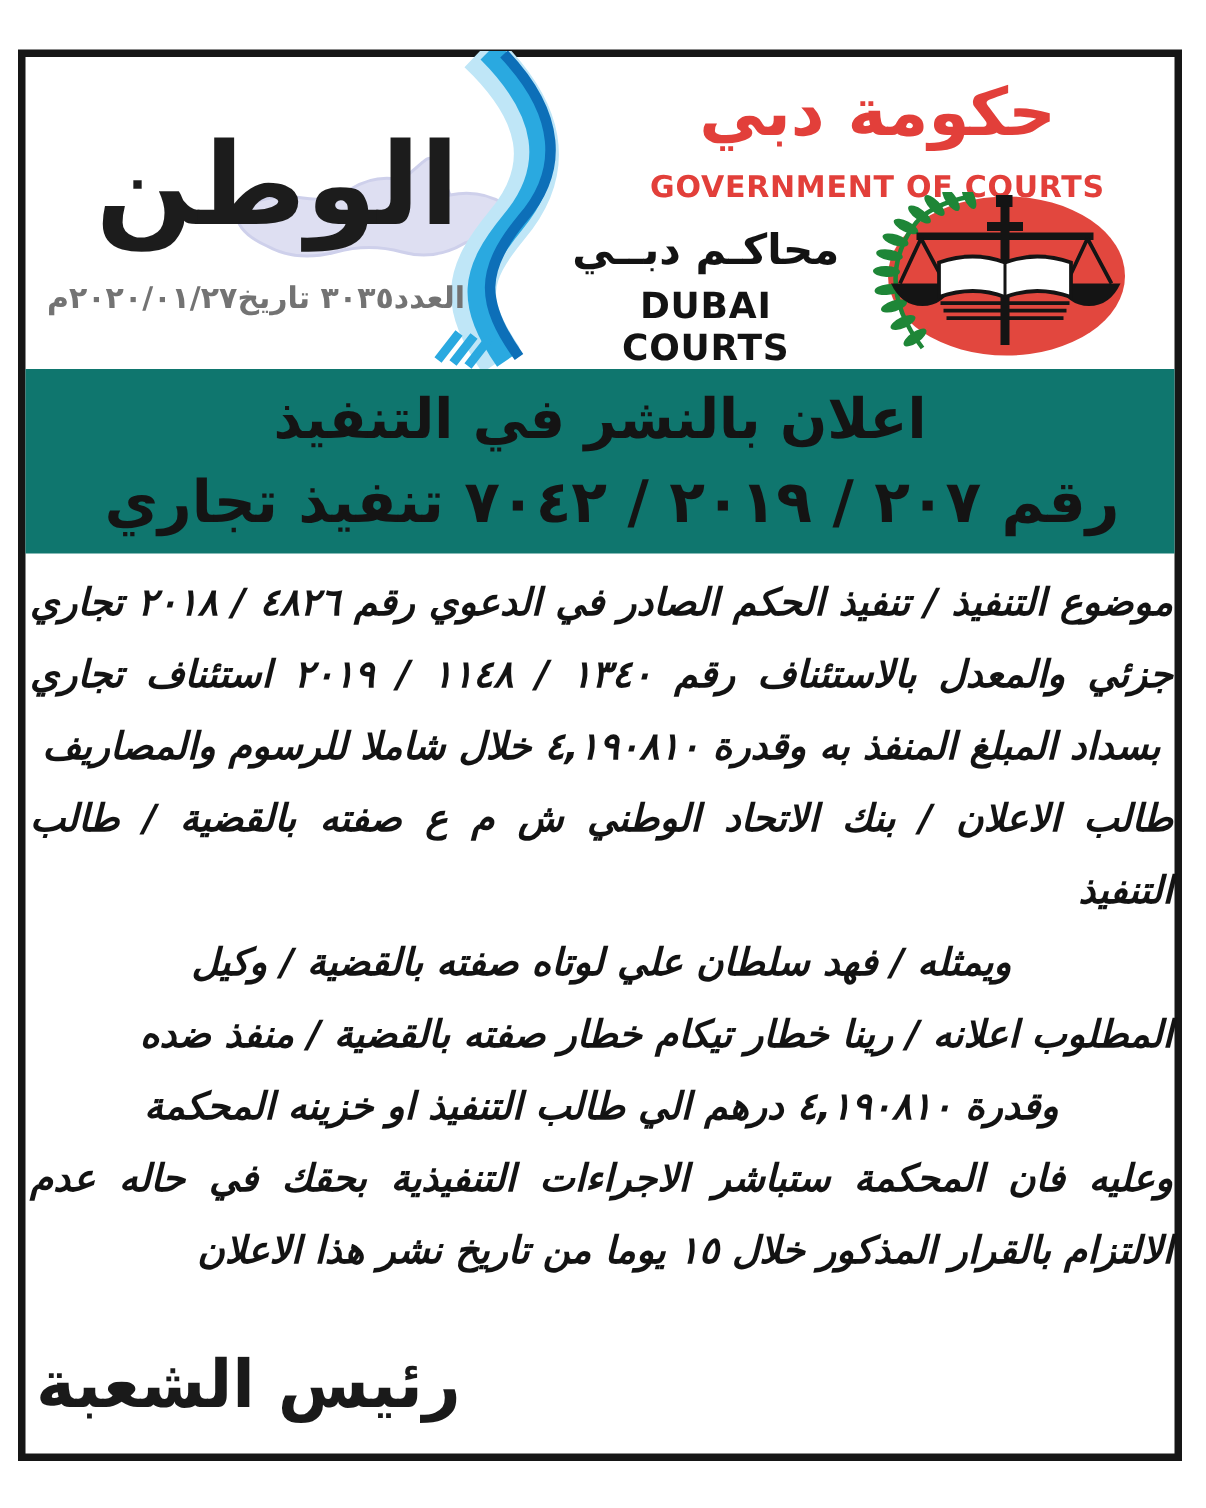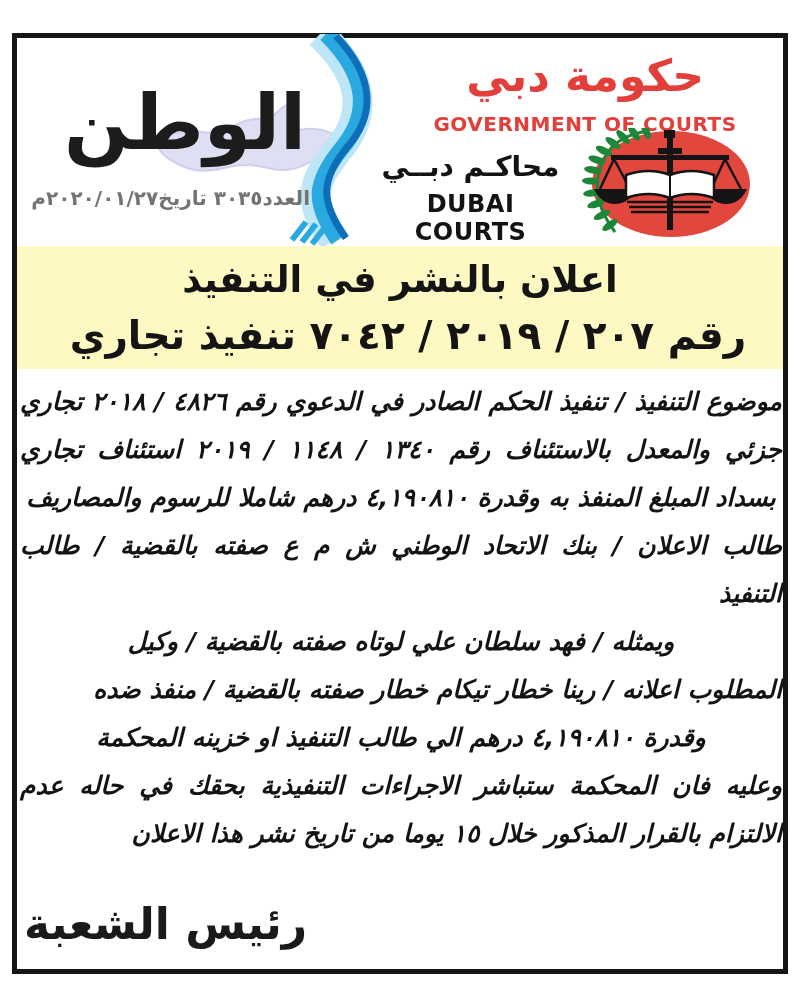--- a/index.html
+++ b/index.html
@@ -19,21 +19,21 @@
         direction:rtl;font-size:44px;font-weight:bold;line-height:64px;}
   .gov-en{position:absolute;left:420px;top:112px;width:330px;text-align:center;
         font-size:20px;font-weight:bold;letter-spacing:.5px;}
   .courts-ar{position:absolute;left:368px;top:150px;width:205px;text-align:center;
         direction:rtl;font-size:28px;font-weight:bold;color:#131313;}
   .courts-en{position:absolute;left:368px;top:190px;width:205px;text-align:center;
         font-size:24px;font-weight:bold;color:#131313;letter-spacing:.5px;}
   .emblem-wrap{position:absolute;left:563px;top:128px;width:192px;height:114px;}
   
   .title-box{position:absolute;left:17px;top:246px;width:766px;height:123px;
-        background:#fef9c3;direction:rtl;text-align:center;z-index:5;}
+        background:#0f766e;direction:rtl;text-align:center;z-index:5;}
   .title-l1{margin-top:6px;font-size:37px;font-weight:bold;line-height:55px;}
   .title-l2{font-size:39px;font-weight:bold;line-height:58px;margin-left:16px;}
   
   .body-text{position:absolute;left:20px;top:378px;width:762px;direction:rtl;z-index:5;}
   .line{height:48px;line-height:48px;font-size:25px;font-weight:bold;color:#131313;font-style:italic;}
   .line.j{text-align:justify;text-align-last:justify;}
   .line.c{text-align:center;}
   .line.r{text-align:right;}
   .signature{position:absolute;left:24px;top:898px;direction:rtl;
         font-size:44px;font-weight:bold;color:#1a1a1a;z-index:5;}
@@ -109,21 +109,21 @@
   </div>
 
   <div class="title-box">
     <div class="title-l1">اعلان بالنشر في التنفيذ</div>
     <div class="title-l2">رقم ٢٠٧ / ٢٠١٩ / ٧٠٤٢ تنفيذ تجاري</div>
   </div>
 
   <div class="body-text">
     <div class="line j">موضوع التنفيذ  / تنفيذ الحكم الصادر في الدعوي رقم ٤٨٢٦ / ٢٠١٨ تجاري</div>
     <div class="line j">جزئي والمعدل بالاستئناف رقم ١٣٤٠ / ١١٤٨ / ٢٠١٩ استئناف تجاري</div>
-    <div class="line c">بسداد المبلغ المنفذ به وقدرة ٤,١٩٠٨١٠ درهم شاملا للرسوم والمصاريف</div>
+    <div class="line c">بسداد المبلغ المنفذ به وقدرة ٤,١٩٠٨١٠ خلال شاملا للرسوم والمصاريف</div>
     <div class="line j">طالب الاعلان  / بنك الاتحاد الوطني ش م ع   صفته بالقضية  / طالب</div>
     <div class="line r">التنفيذ</div>
     <div class="line c">ويمثله  / فهد سلطان علي لوتاه صفته بالقضية  / وكيل</div>
     <div class="line r">المطلوب اعلانه /  رينا خطار تيكام خطار صفته بالقضية  / منفذ ضده</div>
     <div class="line c">وقدرة ٤,١٩٠٨١٠ درهم الي طالب التنفيذ او خزينه المحكمة</div>
     <div class="line j">وعليه فان المحكمة ستباشر الاجراءات التنفيذية بحقك في حاله عدم</div>
     <div class="line r">الالتزام بالقرار المذكور خلال ١٥ يوما من تاريخ نشر هذا الاعلان</div>
   </div>
 
   <div class="signature">رئيس الشعبة</div>

